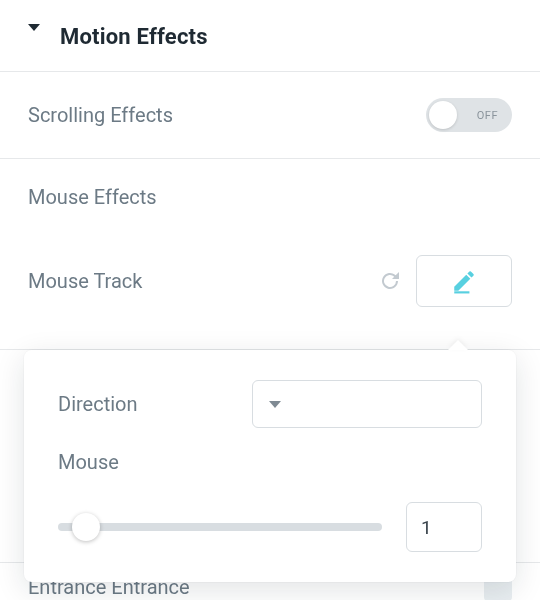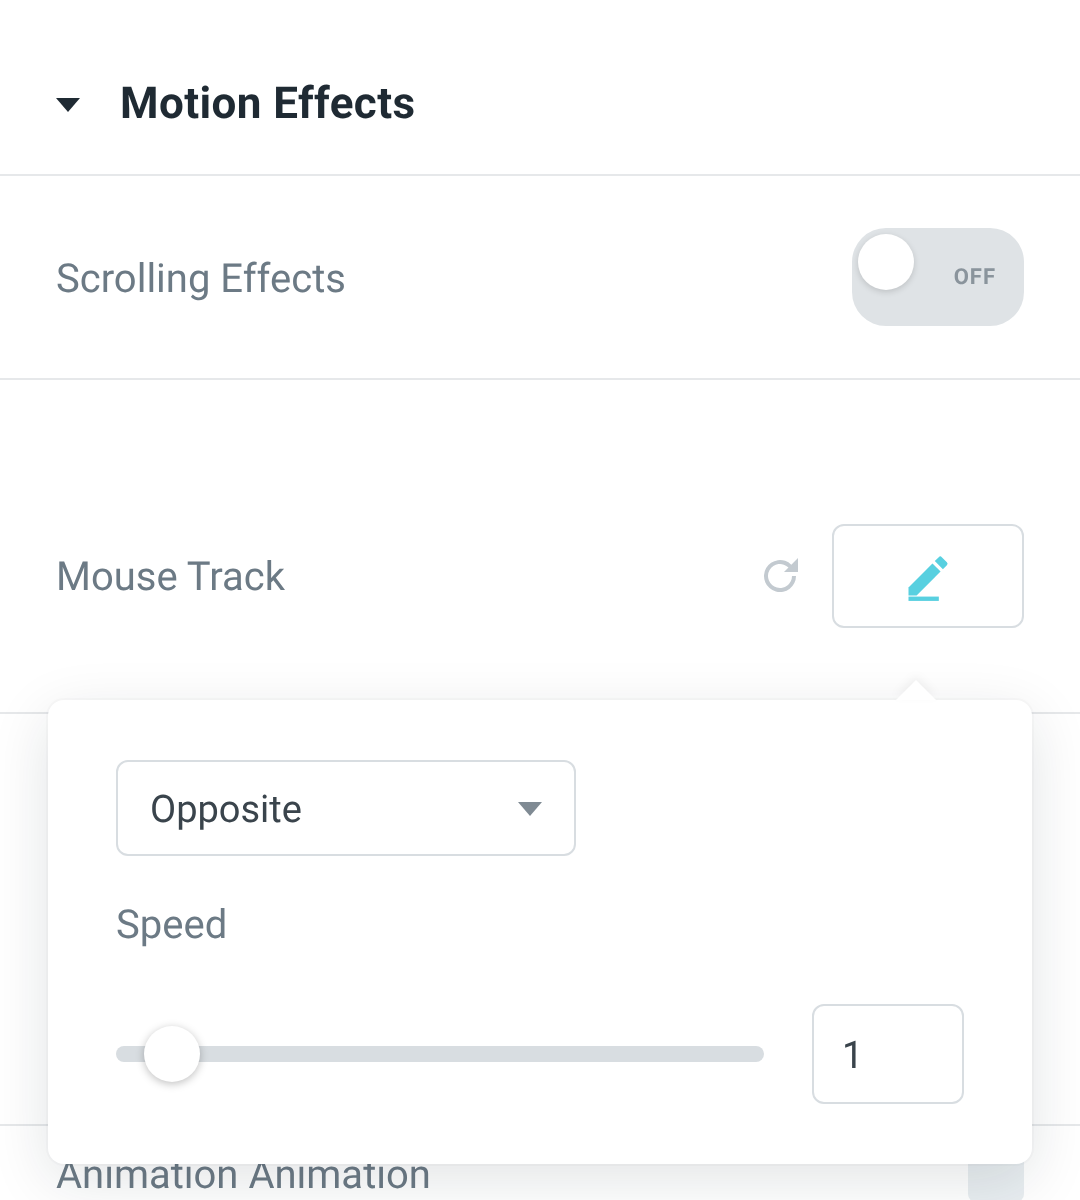--- a/index.html
+++ b/index.html
@@ -9,24 +9,23 @@
     height: 600px;
     font-family: -apple-system, BlinkMacSystemFont, "Segoe UI", Roboto, Helvetica, Arial, sans-serif;
     background: #fff;
     color: #556068;
     position: relative;
     overflow: hidden;
   }
 
   .section-header {
     display: flex;
-    align-items: center;
+    align-items: flex-start;
     padding: 24px 28px 22px 28px;
     border-bottom: 1px solid #e6e8ea;
-    margin-top: 16px;
   }
   .section-header .caret {
     width: 0; height: 0;
     border-left: 6px solid transparent;
     border-right: 6px solid transparent;
     border-top: 7px solid #1f2a33;
     margin-right: 20px;
   }
   .section-header .title {
     font-size: 22px;
@@ -45,27 +44,27 @@
   .row.noborder { border-bottom: none; }
   .row .label {
     font-size: 20px;
     color: #6c7a85;
   }
 
   
   .toggle {
     position: relative;
     width: 86px;
-    height: 49px;
+    height: 34px;
     border-radius: 17px;
     cursor: pointer;
     display: flex;
     align-items: center;
     font-size: 11px;
-    font-weight: 700;
+    font-weight: 400;
     letter-spacing: 0.5px;
   }
   .toggle.off {
     background: #dfe3e6;
     justify-content: flex-end;
     padding-right: 14px;
     color: #8a949c;
   }
   .toggle.on {
     background: #58d0e0;
@@ -237,20 +236,21 @@
 
 <div class="row">
   <div class="label">Scrolling Effects</div>
   <div class="toggle off">
     <span>OFF</span>
     <div class="knob"></div>
   </div>
 </div>
 
 <div class="row noborder">
+  <div class="label">Mouse Effects</div>
 </div>
 
 <div class="row" style="padding-top:20px;padding-bottom:42px;">
   <div class="label">Mouse Track</div>
   <div class="track-controls">
     <div class="reset-btn" title="Reset">
       <svg width="24" height="24" viewBox="0 0 24 24" fill="none">
         <path d="M17.65 6.35A8 8 0 1 0 20 12h-2a6 6 0 1 1-1.76-4.24L14 10h7V3l-3.35 3.35z" fill="#c3cad0"></path>
       </svg>
     </div>
@@ -258,32 +258,32 @@
       <svg width="26" height="26" viewBox="0 0 24 24" fill="none">
         <path d="M3 17.25V21h3.75L17.81 9.94l-3.75-3.75L3 17.25z" fill="#58d0e0"></path>
         <path d="M20.71 7.04a1 1 0 0 0 0-1.41l-2.34-2.34a1 1 0 0 0-1.41 0l-1.83 1.83 3.75 3.75 1.83-1.83z" fill="#58d0e0"></path>
         <rect x="3" y="21.5" width="14" height="2" fill="#58d0e0"></rect>
       </svg>
     </div>
   </div>
 </div>
 
 <div class="next-row">
-  <div class="nlabel">Animation Animation</div>
+  <div class="nlabel">Entrance Entrance</div>
   <div class="pencil-mini"></div>
 </div>
 
 <div class="popover">
   <div class="prow">
+    <div class="plabel">Direction</div>
     <div class="select">
-      <span>Opposite</span>
       <div class="sel-caret"></div>
     </div>
   </div>
-  <div class="plabel">Speed</div>
+  <div class="plabel">Mouse</div>
   <div class="slider-row">
     <div class="slider">
       <div class="track"></div>
       <div class="thumb"></div>
     </div>
     <div class="numbox">
       <span>1</span>
     </div>
   </div>
 </div>

